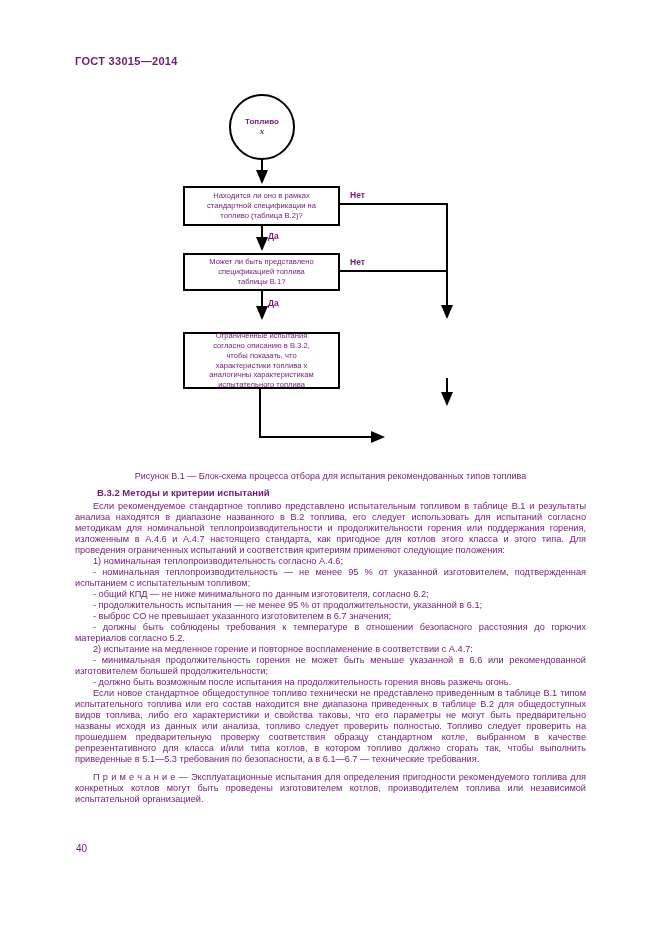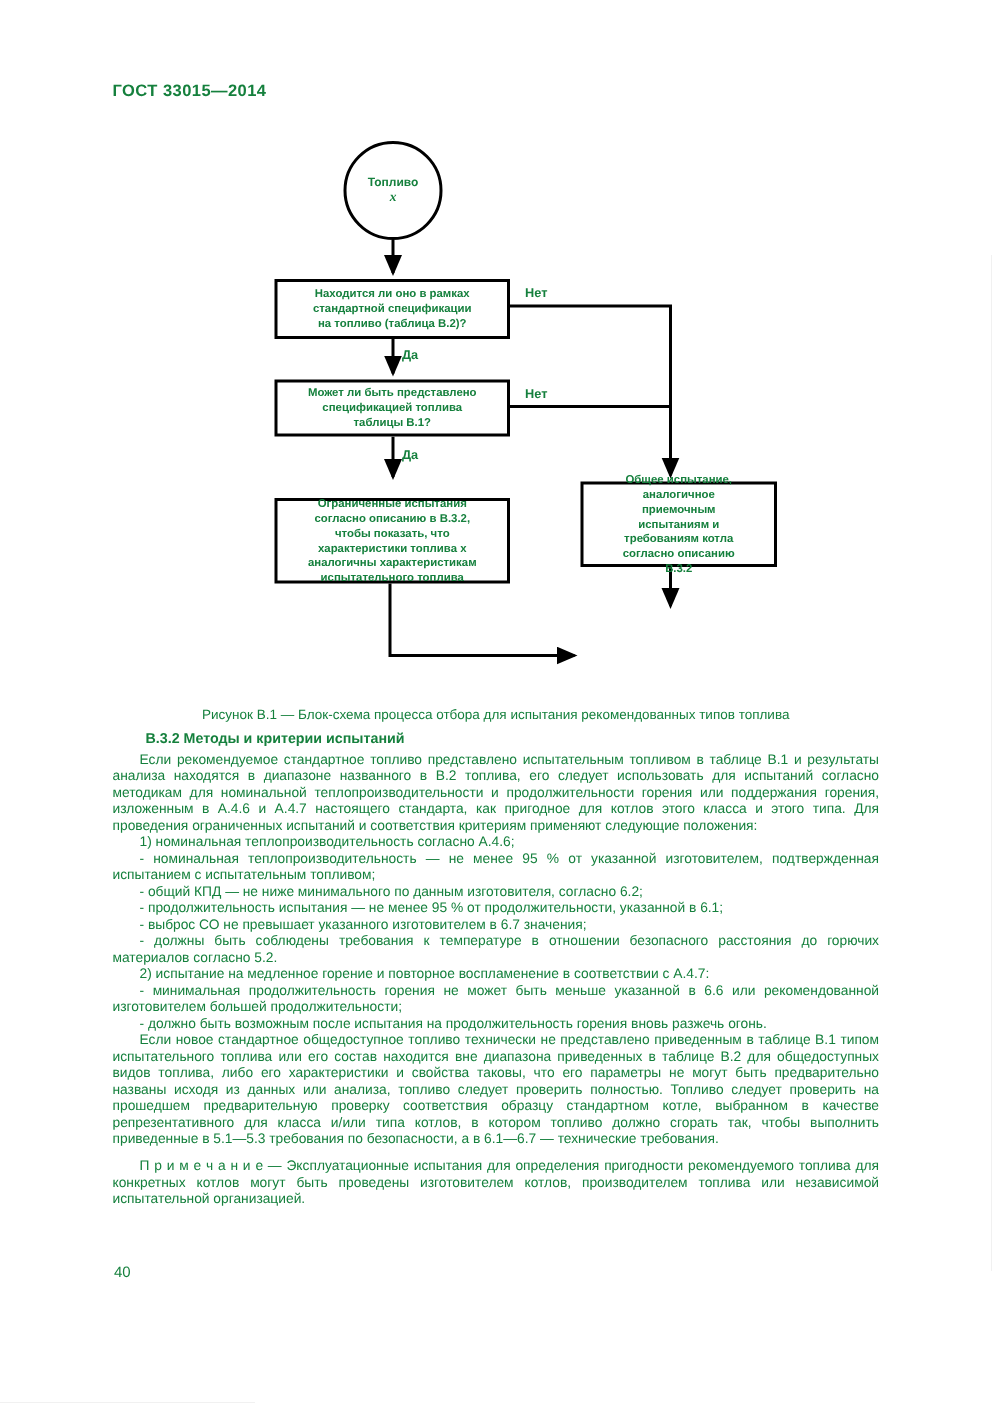--- a/index.html
+++ b/index.html
@@ -2,41 +2,41 @@
 <html><head>
 <meta charset="utf-8">
 <style>
   html,body{margin:0;padding:0;background:#e8e8e8;}
   .page{
     position:relative;
     width:661px;height:935px;
     margin:0 auto;
     background:#ffffff;
     font-family:"Liberation Sans", sans-serif;
-    color:#15803d;
+    color:#701a75;
     overflow:hidden;
   }
   .header{
     position:absolute;left:75px;top:55px;
     font-size:11px;font-weight:bold;letter-spacing:.3px;
   }
   
   .flowchart{position:absolute;inset:0;}
   .connectors{position:absolute;left:0;top:0;}
   .start-circle{
     position:absolute;left:229px;top:94px;width:66px;height:66px;
     box-sizing:border-box;border:2px solid #000;border-radius:50%;
     display:flex;flex-direction:column;align-items:center;justify-content:center;
     font-size:8px;font-weight:bold;line-height:1.2;text-align:center;
   }
   .start-circle .sub{font-style:italic;font-family:"Liberation Serif",serif;font-size:9px;}
   .fbox{
     position:absolute;box-sizing:border-box;border:2px solid #000;background:#fff;
     display:flex;align-items:center;justify-content:center;text-align:center;
-    font-size:7.6px;font-weight:bold;line-height:1.3;padding:2px 19px;
+    font-size:7.6px;font-weight:normal;line-height:1.3;padding:2px 19px;
   }
   .b1{left:183px;top:186px;width:157px;height:40px;}
   .b2{left:183px;top:253px;width:157px;height:38px;}
   .b3{left:183px;top:332px;width:157px;height:57px;}
   .b4{left:387px;top:321px;width:131px;height:57px;}
   .b5{left:387px;top:408px;width:131px;height:57px;}
   .lbl{position:absolute;font-size:8.5px;font-weight:bold;}
   .yes1{left:268px;top:231px;}
   .yes2{left:268px;top:298px;}
   .no1{left:350px;top:190px;}
@@ -90,21 +90,20 @@
       <span>Топливо</span>
       <span class="sub">x</span>
     </div>
 
     <div class="fbox b1">Находится ли оно в рамках стандартной спецификации на топливо (таблица В.2)?</div>
 
     <div class="fbox b2">Может ли быть представлено спецификацией топлива таблицы В.1?</div>
 
     <div class="fbox b3">Ограниченные испытания согласно описанию в В.3.2, чтобы показать, что характеристики топлива x аналогичны характеристикам испытательного топлива</div>
 
-    <div class="fbox b4">Общее испытание, аналогичное приемочным испытаниям и требованиям котла согласно описанию В.3.2</div>
 
 
     <span class="lbl no1">Нет</span>
     <span class="lbl no2">Нет</span>
     <span class="lbl yes1">Да</span>
     <span class="lbl yes2">Да</span>
   </div>
 
   <div class="caption">Рисунок В.1 — Блок-схема процесса отбора для испытания рекомендованных типов топлива</div>
 

